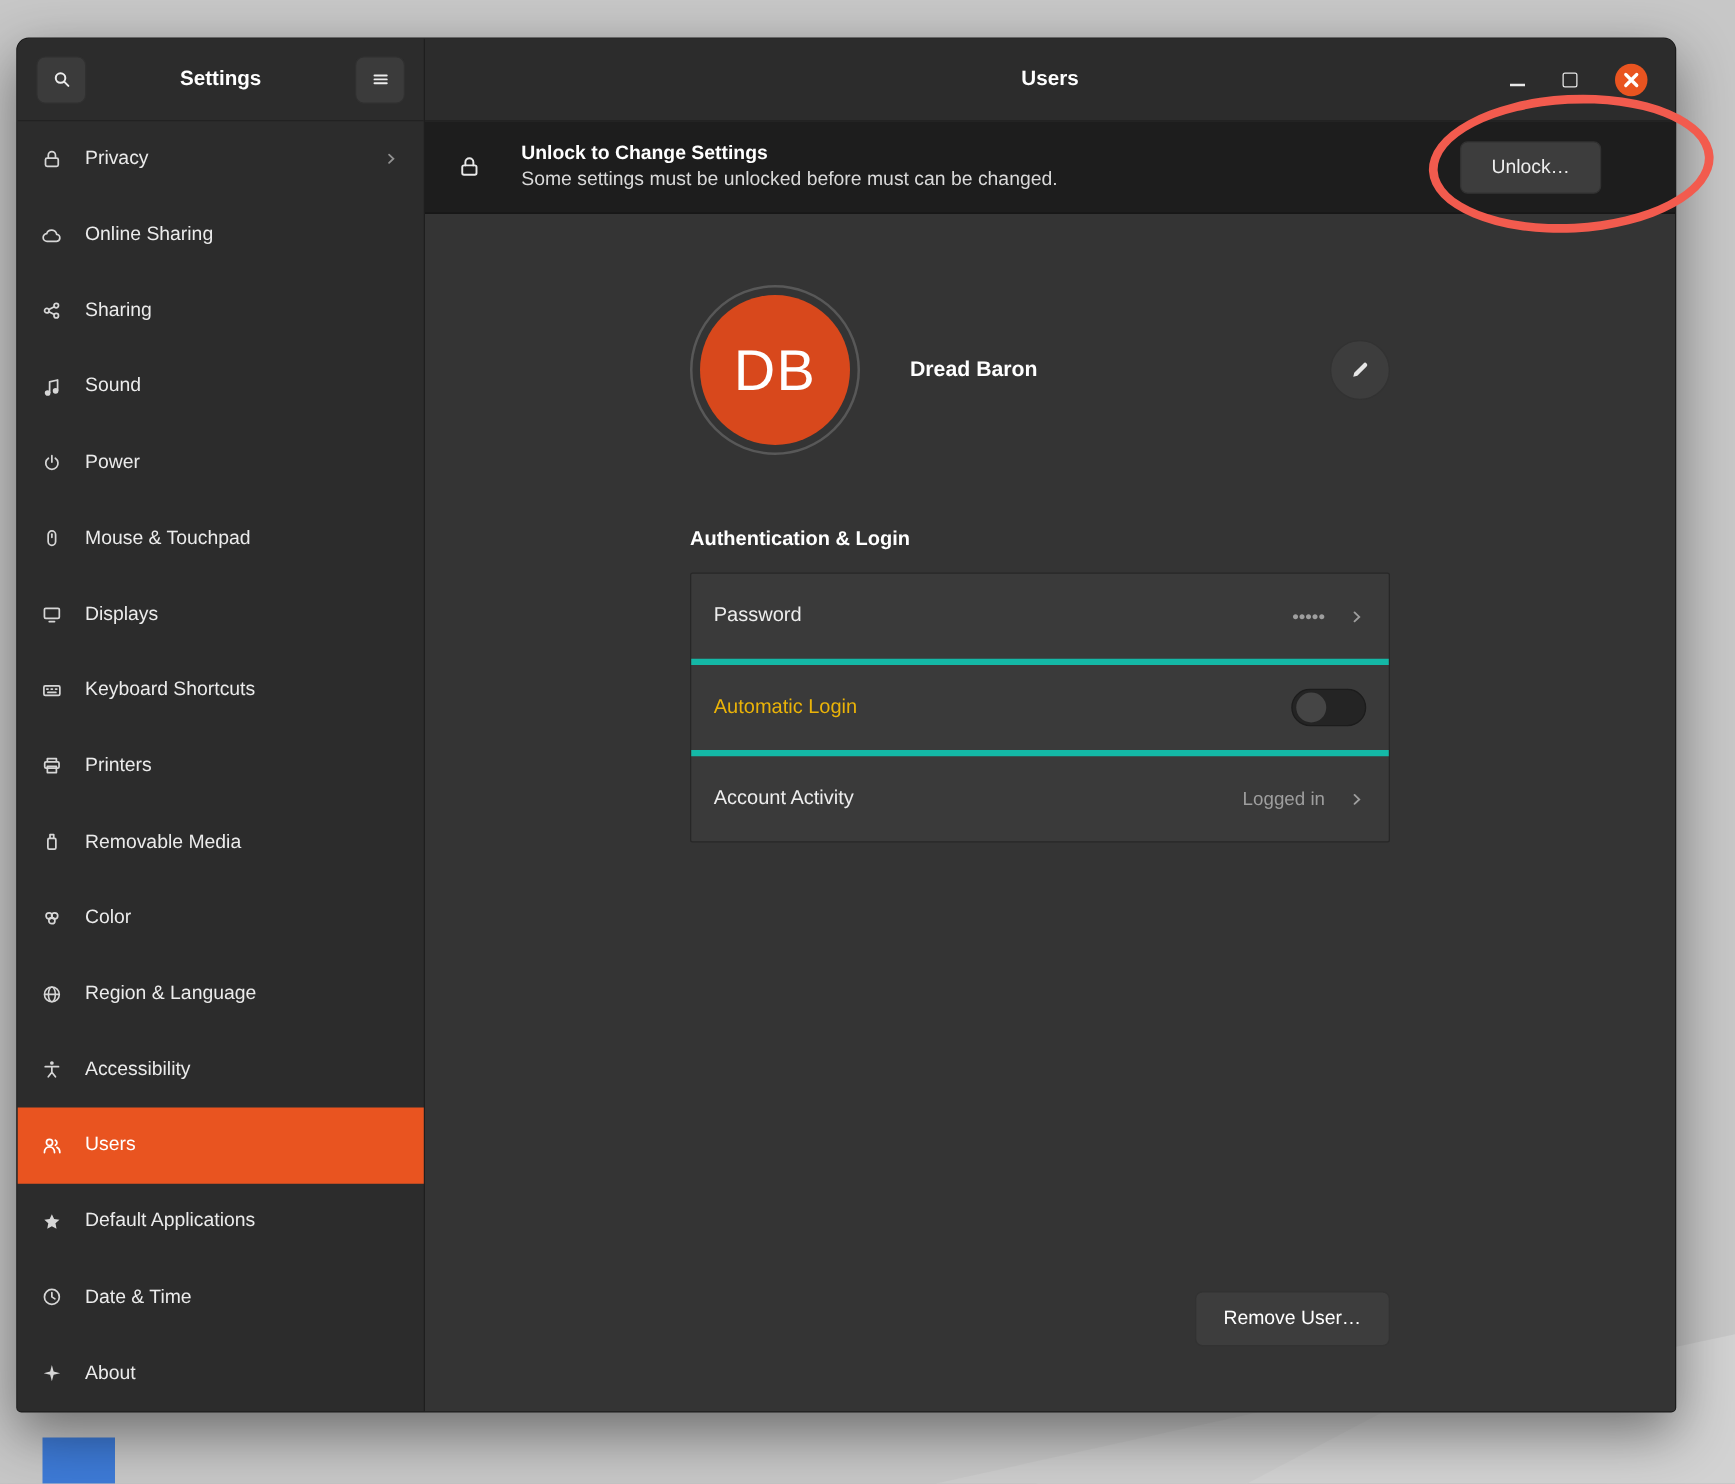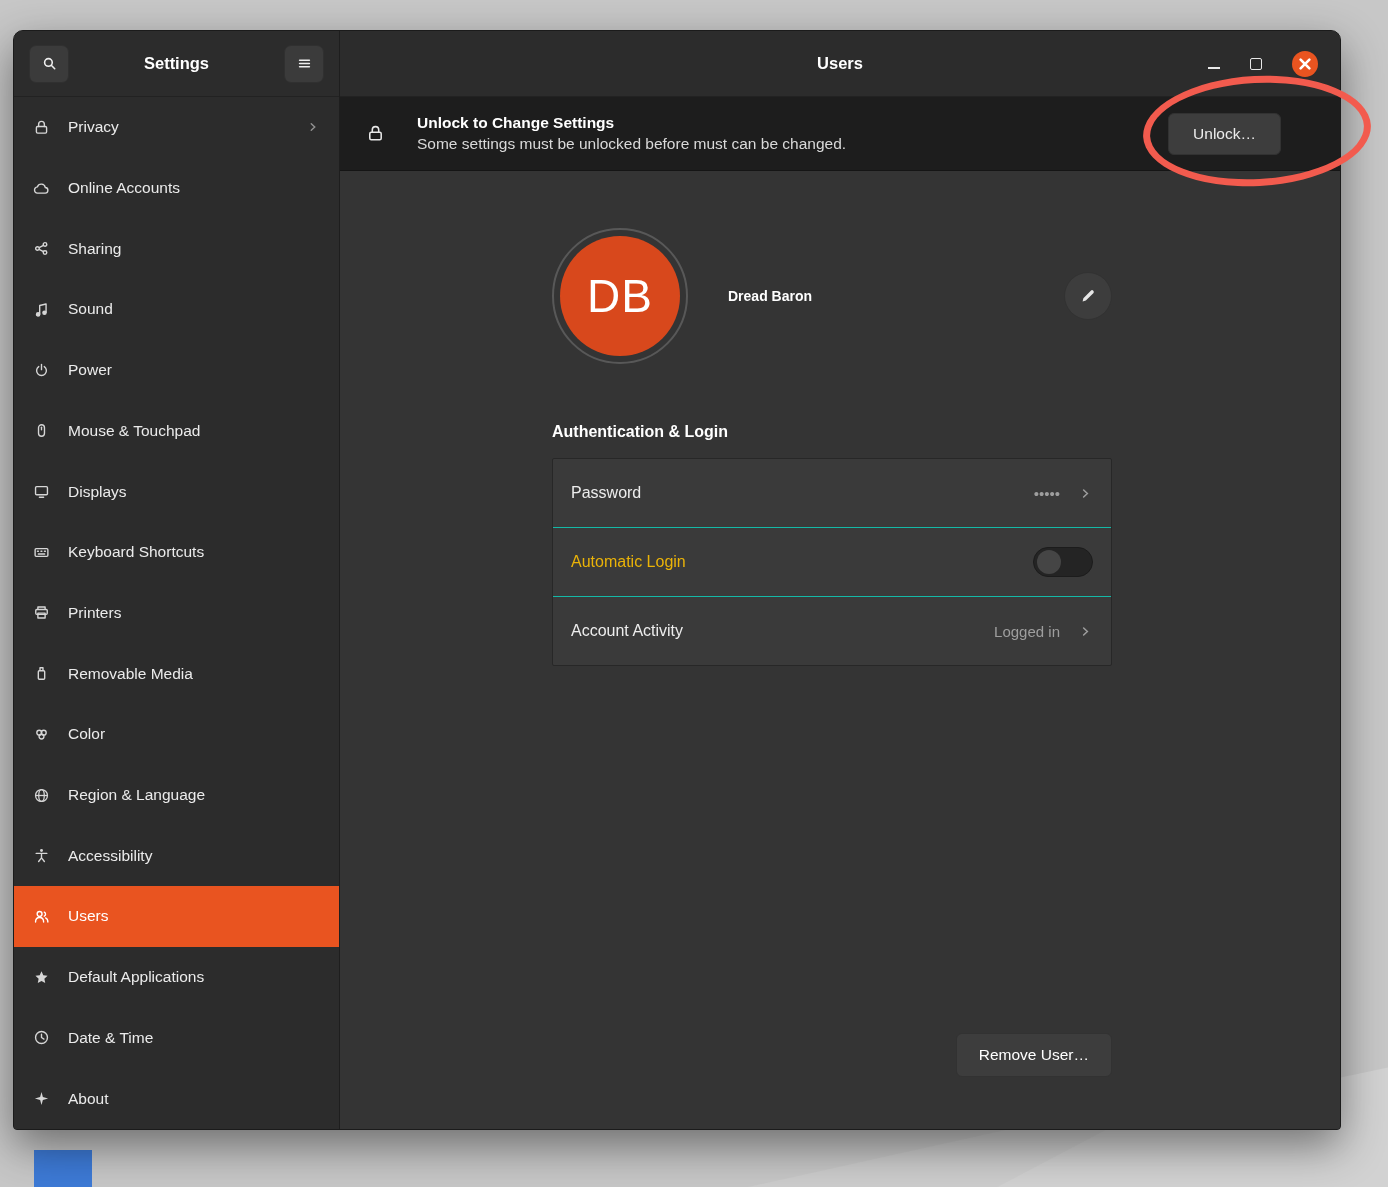--- a/index.html
+++ b/index.html
@@ -54,28 +54,28 @@
               padding:11px 24px;border-radius:6px;border:1px solid #323232;cursor:pointer;
               font-family:"Liberation Sans",sans-serif;}
 
   
   .content{flex:1;position:relative;}
   .profile{position:absolute;left:212px;top:55px;width:560px;height:140px;display:flex;align-items:center;}
   .avatar-ring{width:136px;height:136px;border-radius:50%;border:2px solid #585858;
                display:flex;align-items:center;justify-content:center;box-sizing:border-box;}
   .avatar{width:120px;height:120px;border-radius:50%;background:var(--avatar);color:#fff;
           display:flex;align-items:center;justify-content:center;font-size:46px;letter-spacing:1px;}
-  .user-name{margin-left:40px;color:#ffffff;font-weight:bold;font-size:14px;}
+  .user-name{margin-left:40px;color:#ffffff;font-weight:bold;font-size:17px;}
   .edit-btn{margin-left:auto;width:46px;height:46px;border-radius:50%;background:#3d3d3d;
             border:1px solid #323232;display:flex;align-items:center;justify-content:center;cursor:pointer;}
 
   .auth-title{position:absolute;left:212px;top:252px;color:#ffffff;font-weight:bold;font-size:16px;}
   .group{position:absolute;left:212px;top:287px;width:560px;background:#3a3a3a;
          border:1px solid #272727;border-radius:2px;box-sizing:border-box;}
-  .row{height:68px;display:flex;align-items:center;padding:0 18px;border-bottom:1px solid #14b8a6;
+  .row{height:68px;display:flex;align-items:center;padding:0 18px;border-bottom:5px solid #14b8a6;
        color:#ededed;font-size:16px;cursor:pointer;}
   .row:last-child{border-bottom:none;}
   .row .value{margin-left:auto;color:#9e9e9e;display:flex;align-items:center;gap:18px;font-size:15px;}
   .dim-label{color:#eab308;}
   .toggle{margin-left:auto;width:60px;height:30px;border-radius:15px;background:#242424;
           border:1px solid #1c1c1c;position:relative;cursor:pointer;box-sizing:border-box;}
   .toggle .knob{position:absolute;left:3px;top:2px;width:24px;height:24px;border-radius:50%;background:#454545;}
 
   .actions{position:absolute;left:212px;top:862px;width:560px;display:flex;justify-content:flex-end;}
   .remove-btn{background:#3d3d3d;color:#ffffff;font-size:15.5px;padding:12px 22px;border-radius:6px;
@@ -133,21 +133,21 @@
               </svg>
           </span>
         </div>
 
         <div class="sb-item">
           <span class="icon">
             <svg width="17" height="17" viewBox="0 0 16 16" fill="none" stroke="#d6d6d6" stroke-width="1.3" stroke-linejoin="round">
                 <path d="M4.6 12.3h6.6a2.6 2.6 0 0 0 .4-5.2 3.9 3.9 0 0 0-7.5-.6 2.9 2.9 0 0 0 .5 5.8z"></path>
               </svg>
           </span>
-          <span>Online Accounts</span>
+          <span>Online Sharing</span>
         </div>
 
         <div class="sb-item">
           <span class="icon">
             <svg width="17" height="17" viewBox="0 0 16 16" fill="none" stroke="#d6d6d6" stroke-width="1.3">
                 <circle cx="4.2" cy="8" r="1.7"></circle>
                 <circle cx="11.3" cy="4.2" r="1.7"></circle>
                 <circle cx="11.3" cy="11.8" r="1.7"></circle>
                 <path d="M5.8 7.2l4-2.2M5.8 8.8l4 2.2"></path>
               </svg>

